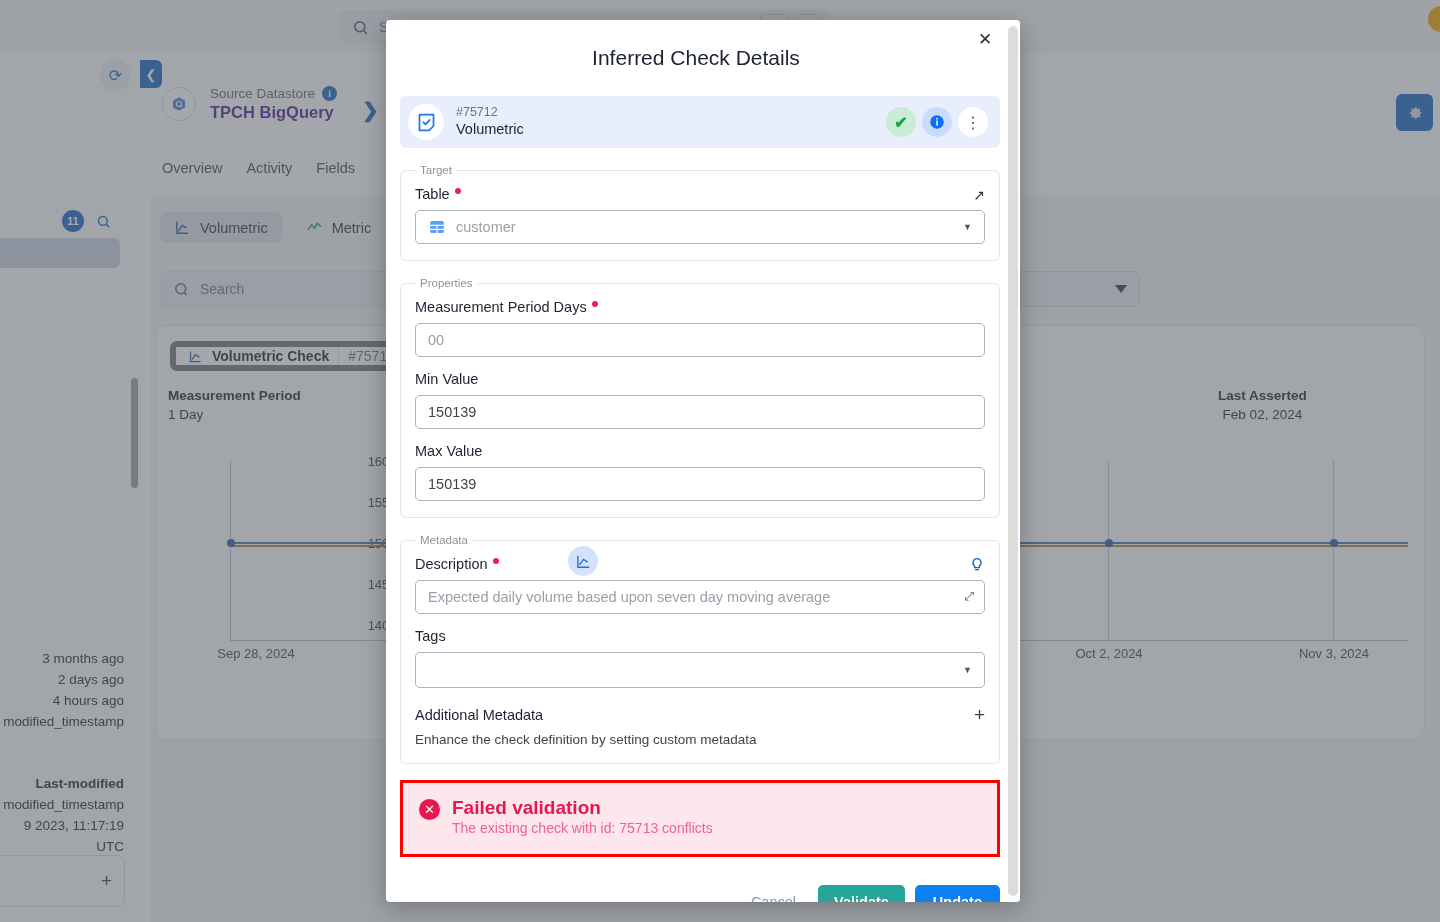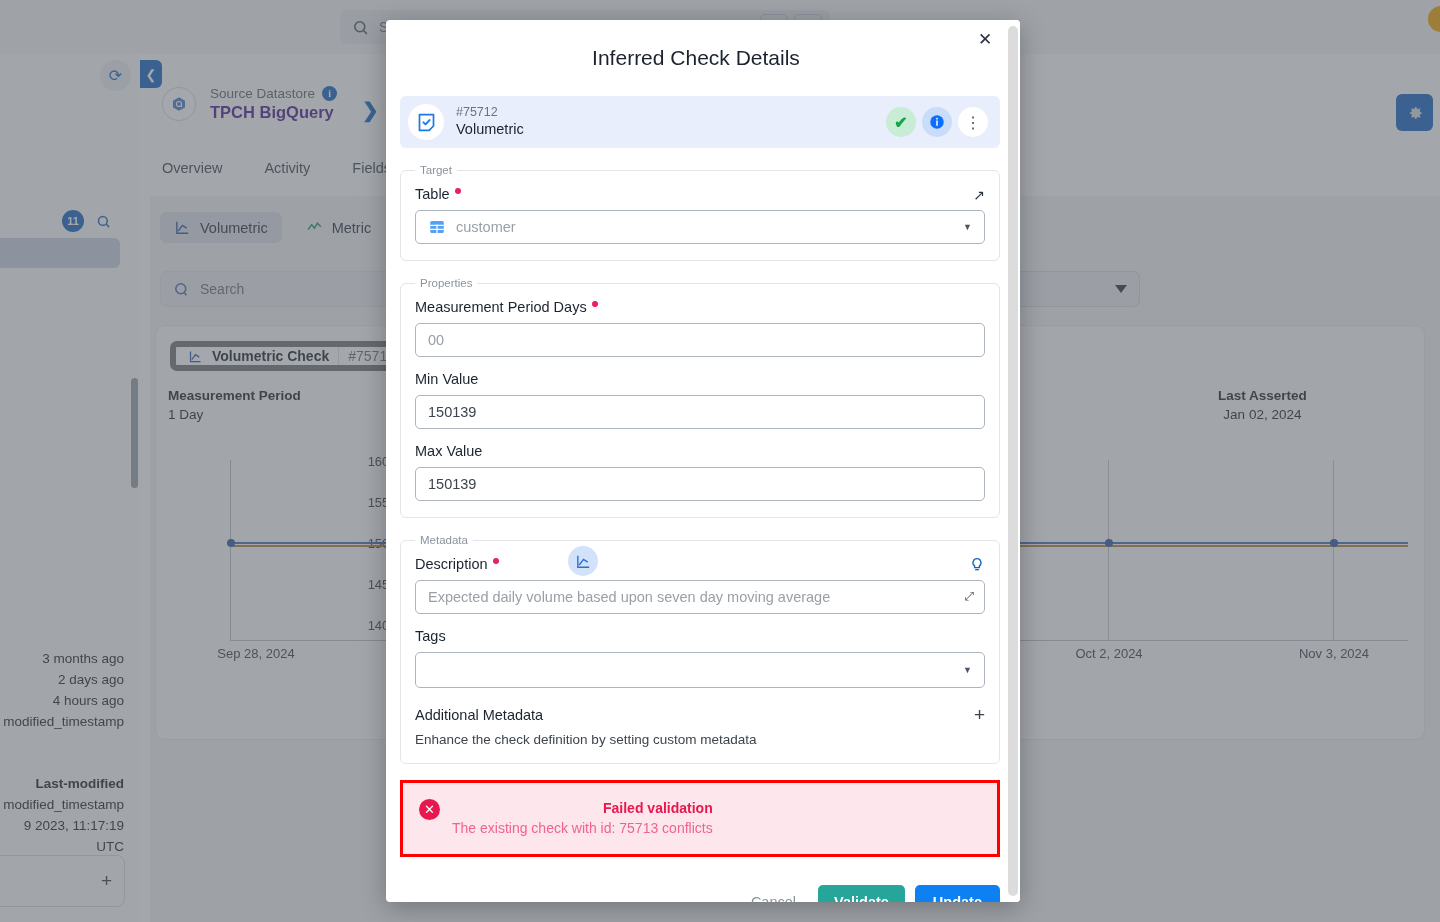--- a/index.html
+++ b/index.html
@@ -91,21 +91,21 @@
   }
   .bg-ds-text .l1 { font-size: 13.5px; color: #5b6672; display:flex; align-items:center; gap:7px;}
   .bg-ds-text .l2 { font-size: 16.5px; color: #4c1d95; font-weight: 700; margin-top:2px;}
   .bg-info-dot {
     width: 15px; height: 15px; border-radius:50%; background:#1565c0; color:#fff;
     font-size: 10px; font-weight:700; display:flex; align-items:center; justify-content:center;
     font-family:"Liberation Serif", serif;
   }
   .bg-chev { position:absolute; left: 362px; top: 98px; font-size: 20px; color:#1565c0; font-weight:700;}
   .bg-tabs {
-    position: absolute; left: 162px; top: 160px; display:flex; gap: 42px;
+    position: absolute; left: 162px; top: 160px; display:flex; gap: 24px;
     font-size: 14.5px; color: #3f4854;
   }
   .bg-subbar {
     position: absolute; left: 150px; top: 196px; width: 1290px; height: 726px;
     background: #f1f3f6;
   }
   .bg-typetabs { position: absolute; left: 160px; top: 212px; display:flex; gap: 10px; }
   .bg-typetab {
     display:flex; align-items:center; gap: 9px; padding: 7px 14px; border-radius: 7px;
     font-size: 14.5px; color: #2b3441;
@@ -256,21 +256,21 @@
     margin-top: 16px;
     border: 3px solid #ff0000;
     background: #fde6ec;
     padding: 15px 16px;
     display: flex; gap: 12px; align-items: flex-start;
   }
   .err-ico {
     width: 21px; height: 21px; border-radius: 50%; background: #e8174f; color:#fff;
     font-size: 13px; display:flex; align-items:center; justify-content:center; flex:none; margin-top:1px;
   }
-  .err-title { font-size: 14px; color: #e8174f; font-weight: 700; line-height: 20px; text-align: right;}
+  .err-title { font-size: 19px; color: #e8174f; font-weight: 700; line-height: 20px;}
   .err-msg   { font-size: 14px; color: #f06292; line-height: 21px; }
 
   .footer {
     margin-top: 28px; display:flex; align-items:center; justify-content:flex-end; gap: 10px;
     padding-right: 0px;
   }
   .btn { border:none; border-radius: 5px; font-size: 14.5px; cursor:pointer; font-family: inherit; }
   .btn.cancel { background: transparent; color: #8b939d; padding: 8px 12px; }
   .btn.validate { background: #26a69a; color:#fff; padding: 9px 16px; font-weight:600; }
   .btn.update { background: #0d80f2; color:#fff; padding: 9px 18px; font-weight:600; }
@@ -388,21 +388,21 @@
     <span>Volumetric Check</span>
     <span class="sep"></span>
     <span class="id">#75712</span>
   </div>
   <div class="bg-mp">
     <div class="b">Measurement Period</div>
     <div>1 Day</div>
   </div>
   <div class="bg-la">
     <div class="b">Last Asserted</div>
-    <div>Jan 02, 2024</div>
+    <div>Feb 02, 2024</div>
   </div>
 
   <div class="chart">
     <div class="ylab" style="top:4px">160K</div>
     <div class="ylab" style="top:45px">155K</div>
     <div class="ylab" style="top:86px">150K</div>
     <div class="ylab" style="top:127px">145K</div>
     <div class="ylab" style="top:168px">140K</div>
     <div class="axis-v"></div>
     <div class="axis-h"></div>

